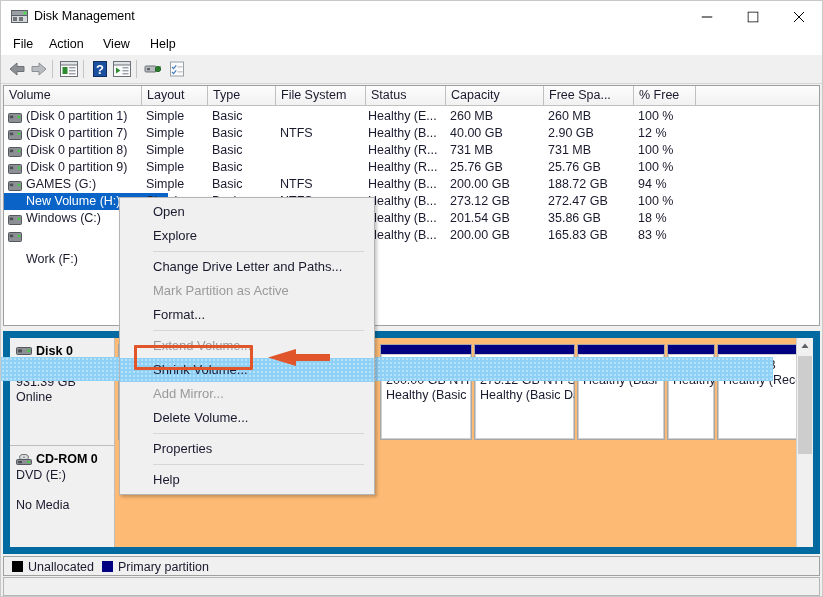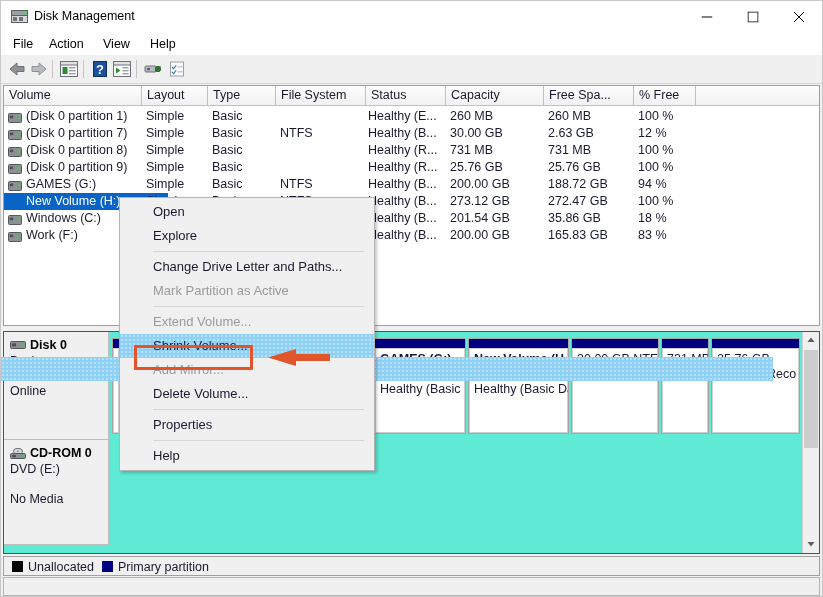--- a/index.html
+++ b/index.html
@@ -37,21 +37,21 @@
   .hdr-cell{position:absolute;top:0;height:20px;line-height:19px;box-sizing:border-box;
             background:linear-gradient(#fdfdfd,#f1f1f1);border-right:1px solid #c0c0c0;border-bottom:1px solid #c0c0c0;
             padding-left:5px;font-size:12.5px;color:#1a1a2e;white-space:nowrap;overflow:hidden;cursor:default;}
   .vrow{position:absolute;left:0;height:17px;width:100%;}
   .vrow .cell{position:absolute;top:0;height:17px;line-height:17px;font-size:12.5px;color:#1a1a2e;white-space:nowrap;overflow:hidden;}
   .vrow .volname{padding-left:22px;}
   .vol-ico{position:absolute;left:4px;top:4px;width:14px;height:10px;}
   .row-sel .volname{background:#0a64c8;color:#ffffff;display:inline-block;padding-right:4px;}
 
   
-  .graphview{position:absolute;left:2px;top:330px;width:817px;height:223px;background:#5eead4;border:1px solid #0369a1;box-sizing:border-box;overflow:hidden;}
+  .graphview{position:absolute;left:2px;top:330px;width:817px;height:223px;background:#fdba74;border:7px solid #0369a1;box-sizing:border-box;overflow:hidden;}
   .disk-hdrcell{position:absolute;left:0;width:105px;box-sizing:border-box;background:#f0f0f0;border-right:1px solid #bdbdbd;border-bottom:1px solid #bdbdbd;padding:6px 0 0 6px;}
   .disk-title{font-size:12.5px;font-weight:bold;color:#000;padding-left:20px;position:relative;height:16px;line-height:15px;white-space:nowrap;}
   .disk-sub{font-size:12.5px;color:#1a1a2e;line-height:15px;white-space:nowrap;}
   .disk-ico{position:absolute;left:0;top:2px;width:16px;height:11px;}
   .part{position:absolute;box-sizing:border-box;background:#ffffff;border:1px solid #a6a6a6;overflow:hidden;}
   .part-bar{position:absolute;left:0;top:0;right:0;height:9px;background:#000080;}
   .part-inner{position:absolute;left:0;right:0;top:9px;bottom:0;background:#ffffff;border:1px solid #cfcfcf;box-sizing:border-box;padding:3px 0 0 4px;}
   .part-l{font-size:12.5px;color:#1a1a2e;line-height:15px;white-space:nowrap;}
   .part-l.b{font-weight:bold;}
 
@@ -219,22 +219,22 @@
           <span class="vol-ico"><svg width="14" height="10" viewBox="0 0 14 10">
               <rect x="0.5" y="0.5" width="13" height="9" rx="1" fill="#8c9094" stroke="#55595d"></rect>
               <rect x="1.8" y="2.6" width="3.4" height="2.6" fill="#4c5054"></rect>
               <rect x="9.8" y="2.8" width="2.4" height="2.2" fill="#3ecf41"></rect>
             </svg></span>
           <div class="cell volname" style="left: 0px; width: 138px;">(Disk 0 partition 7)</div>
           <div class="cell " style="left: 142px; width: 64px;">Simple</div>
           <div class="cell " style="left: 208px; width: 64px;">Basic</div>
           <div class="cell " style="left: 276px; width: 84px;">NTFS</div>
           <div class="cell " style="left: 364px; width: 78px;">Healthy (B...</div>
-          <div class="cell " style="left: 446px; width: 92px;">30.00 GB</div>
-          <div class="cell " style="left: 544px; width: 84px;">2.63 GB</div>
+          <div class="cell " style="left: 446px; width: 92px;">40.00 GB</div>
+          <div class="cell " style="left: 544px; width: 84px;">2.90 GB</div>
           <div class="cell " style="left: 634px; width: 56px;">12 %</div>
         </div>
         <div class="vrow" style="top: 56px;">
           <span class="vol-ico"><svg width="14" height="10" viewBox="0 0 14 10">
               <rect x="0.5" y="0.5" width="13" height="9" rx="1" fill="#8c9094" stroke="#55595d"></rect>
               <rect x="1.8" y="2.6" width="3.4" height="2.6" fill="#4c5054"></rect>
               <rect x="9.8" y="2.8" width="2.4" height="2.2" fill="#3ecf41"></rect>
             </svg></span>
           <div class="cell volname" style="left: 0px; width: 138px;">(Disk 0 partition 8)</div>
           <div class="cell " style="left: 142px; width: 64px;">Simple</div>
@@ -309,21 +309,21 @@
           <div class="cell " style="left: 446px; width: 92px;">201.54 GB</div>
           <div class="cell " style="left: 544px; width: 84px;">35.86 GB</div>
           <div class="cell " style="left: 634px; width: 56px;">18 %</div>
         </div>
         <div class="vrow" style="top: 141px;">
           <span class="vol-ico"><svg width="14" height="10" viewBox="0 0 14 10">
               <rect x="0.5" y="0.5" width="13" height="9" rx="1" fill="#8c9094" stroke="#55595d"></rect>
               <rect x="1.8" y="2.6" width="3.4" height="2.6" fill="#4c5054"></rect>
               <rect x="9.8" y="2.8" width="2.4" height="2.2" fill="#3ecf41"></rect>
             </svg></span>
-          <div class="cell volname" style="left: 0px; width: 138px;">Work (F:)</div>
+          <div class="cell volname" style="left: 0px; width: 138px; margin-top: 24px;">Work (F:)</div>
           <div class="cell " style="left: 142px; width: 64px;">Simple</div>
           <div class="cell " style="left: 208px; width: 64px;">Basic</div>
           <div class="cell " style="left: 276px; width: 84px;">NTFS</div>
           <div class="cell " style="left: 364px; width: 78px;">Healthy (B...</div>
           <div class="cell " style="left: 446px; width: 92px;">200.00 GB</div>
           <div class="cell " style="left: 544px; width: 84px;">165.83 GB</div>
           <div class="cell " style="left: 634px; width: 56px;">83 %</div>
         </div>
       </div>
   </div>
@@ -442,20 +442,21 @@
   </div>
 
   <div class="statusbar"></div>
 
   <div class="ctxmenu" id="ctxmenu">
       <div class="mi"><span>Open</span></div>
       <div class="mi"><span>Explore</span></div>
       <div class="mi-sep"></div>
       <div class="mi"><span>Change Drive Letter and Paths...</span></div>
       <div class="mi disabled"><span>Mark Partition as Active</span></div>
+      <div class="mi"><span>Format...</span></div>
       <div class="mi-sep"></div>
       <div class="mi disabled"><span>Extend Volume...</span></div>
       <div class="mi hl"><span>Shrink Volume...</span></div>
       <div class="mi disabled"><span>Add Mirror...</span></div>
       <div class="mi"><span>Delete Volume...</span></div>
       <div class="mi-sep"></div>
       <div class="mi"><span>Properties</span></div>
       <div class="mi-sep"></div>
       <div class="mi"><span>Help</span></div>
     </div>

